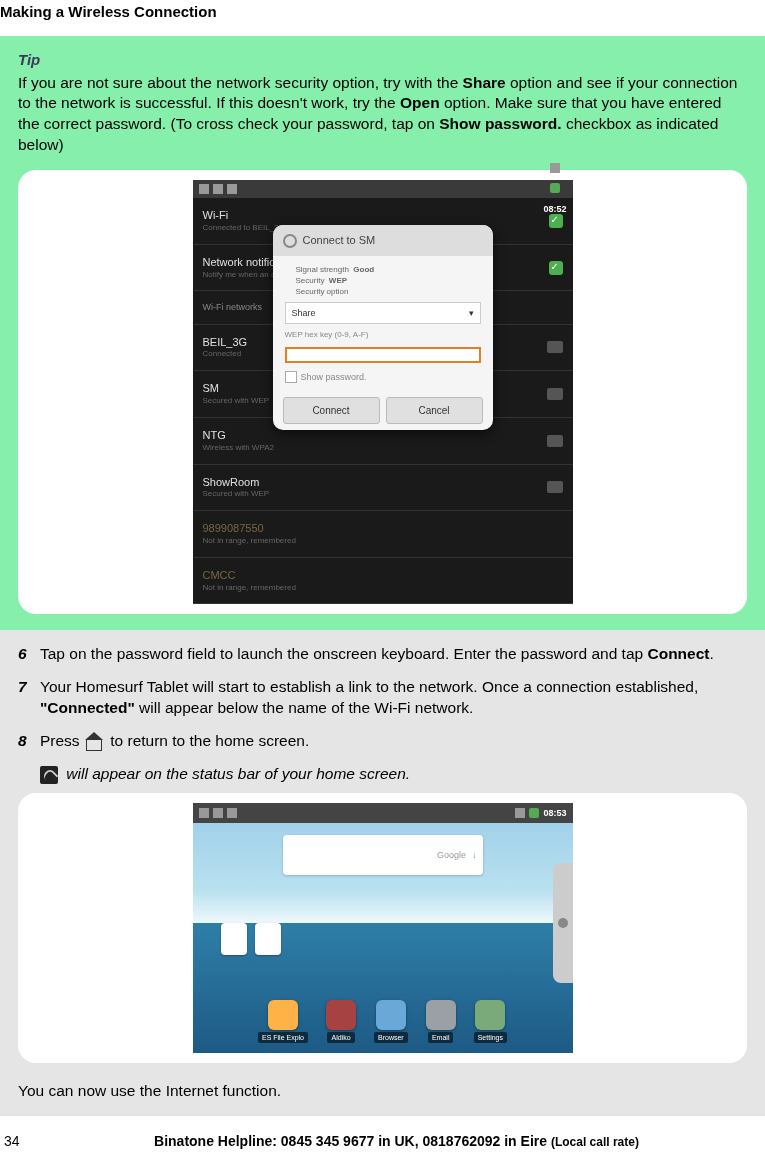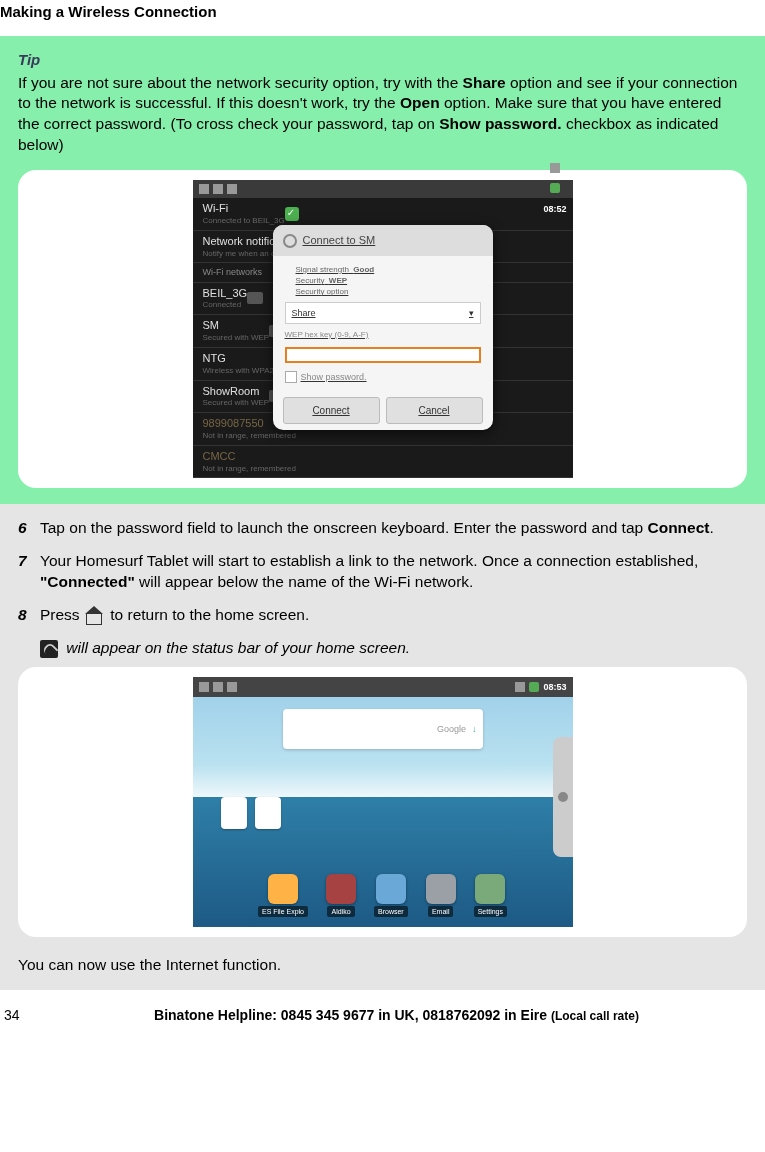--- a/index.html
+++ b/index.html
@@ -57,44 +57,43 @@
   .statusbar-left { display: flex; gap: 4px; }
   .statusbar-right { display: flex; gap: 10px; align-items: center; flex-direction: column; }
   .status-icon {
     width: 10px; height: 10px; background: #999;
     display: inline-block;
   }
   .status-icon.green { background: #5a5; border-radius:2px; }
   .status-time { font-weight: bold; color:#fff; }
   .wifi-list { background: #1a1a1a; }
   .wifi-row {
-    padding: 3px 10px;
+    padding: 10px 10px;
     border-bottom: 1px solid #333;
     display: flex;
-    justify-content: flex-start;
+    justify-content: space-between;
     align-items: center;
   }
   .wifi-row .txt { display: flex; flex-direction: column; }
   .wifi-row .name { color: #e0e0e0; font-size: 11px; }
   .wifi-row .sub { color: #666; font-size: 8px; }
   .wifi-row.header .name { color: #888; font-size: 9px; }
   .wifi-icon { width: 16px; height: 12px; background: #555; border-radius:2px; }
   .check-icon { width: 14px; height: 14px; background: #4caf50; border-radius:3px; position:relative; }
   .check-icon::after { content:"✓"; color:#fff; font-size:10px; position:absolute; left:2px; top:-1px; }
   .dialog-overlay {
     position: absolute;
     left: 80px; top: 45px;
     width: 220px;
     background: #f5f5f5;
     border-radius: 10px;
     color: #333;
     font-size: 9px;
     padding: 0 0 6px 0;
     box-shadow: 0 3px 12px rgba(0,0,0,0.6);
-    text-decoration: underline;
   }
   .dialog-title {
     background: #ddd;
     border-radius: 10px 10px 0 0;
     padding: 8px 10px;
     display: flex;
     align-items: center;
     gap: 6px;
     font-size: 11px;
     color: #444;

